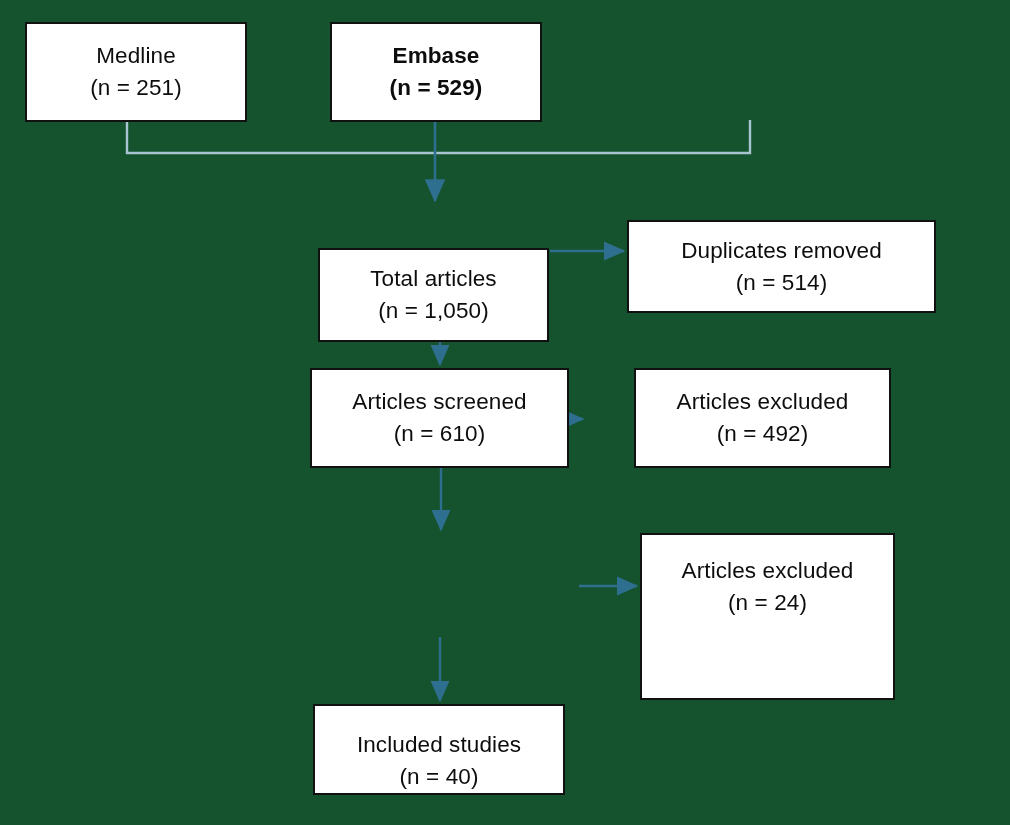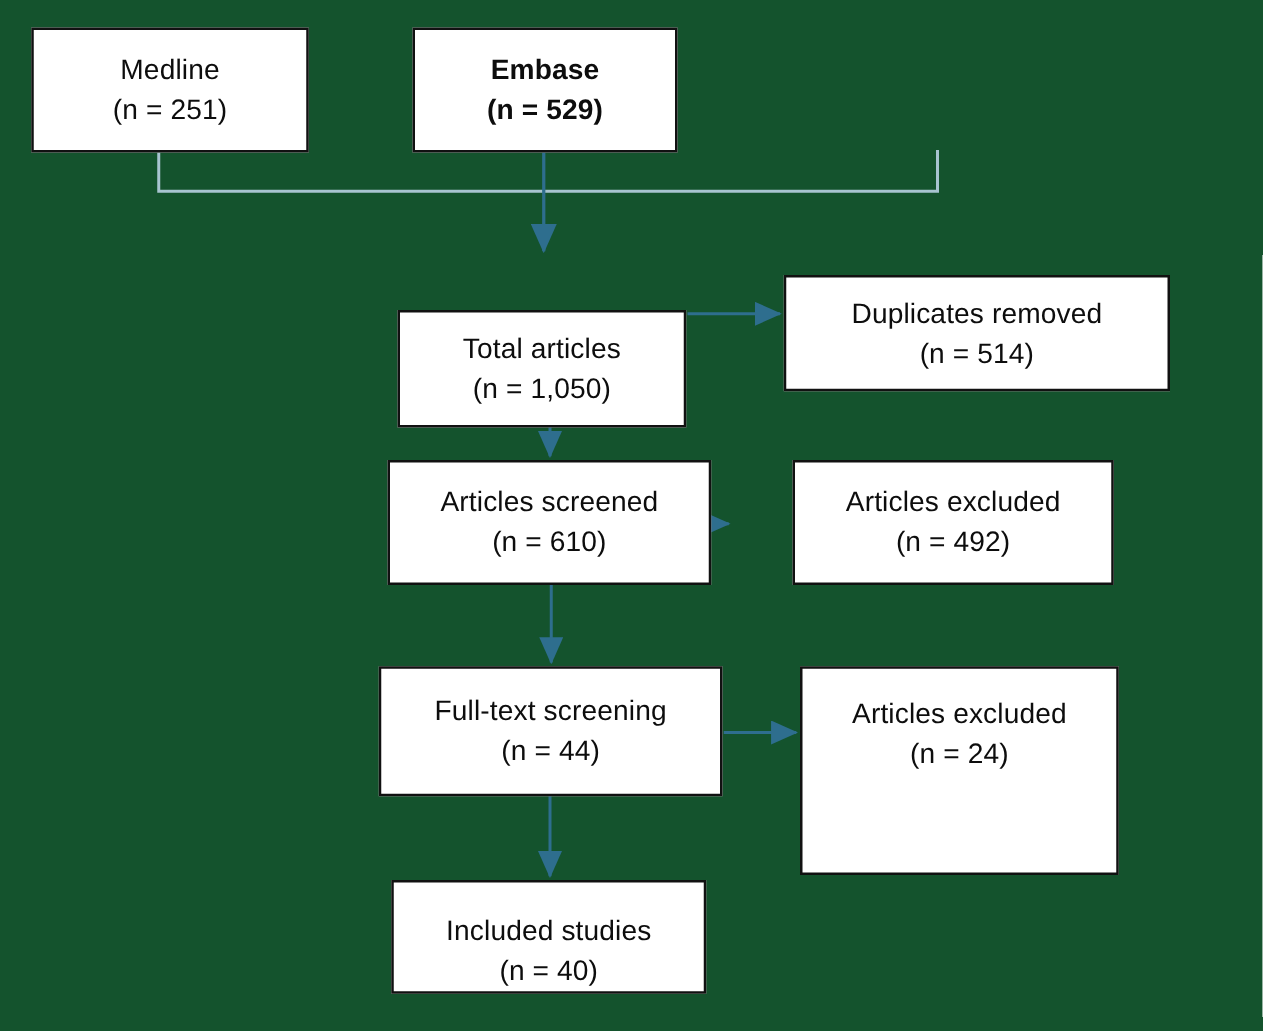--- a/index.html
+++ b/index.html
@@ -126,24 +126,20 @@
   <div class="node" style="left:310px; top:368px; width:259px; height:100px;">
     <span class="node-label">Articles screened</span>
     <span class="node-count">(n = 610)</span>
   </div>
 
   <div class="node" style="left:634px; top:368px; width:257px; height:100px;">
     <span class="node-label">Articles excluded</span>
     <span class="node-count">(n = 492)</span>
   </div>
 
-  <div class="node" style="left:303px; top:533px; width:275px; height:104px;">
-    <span class="node-label">Full-text screening</span>
-    <span class="node-count">(n = 44)</span>
-  </div>
 
   <div class="node tall" style="left:640px; top:533px; width:255px; height:167px;">
     <span class="node-label">Articles excluded</span>
     <span class="node-count">(n = 24)</span>
   </div>
 
   <div class="node" style="left:313px; top:704px; width:252px; height:91px;justify-content:flex-end;">
     <span class="node-label">Included studies</span>
     <span class="node-count">(n = 40)</span>
   </div>

